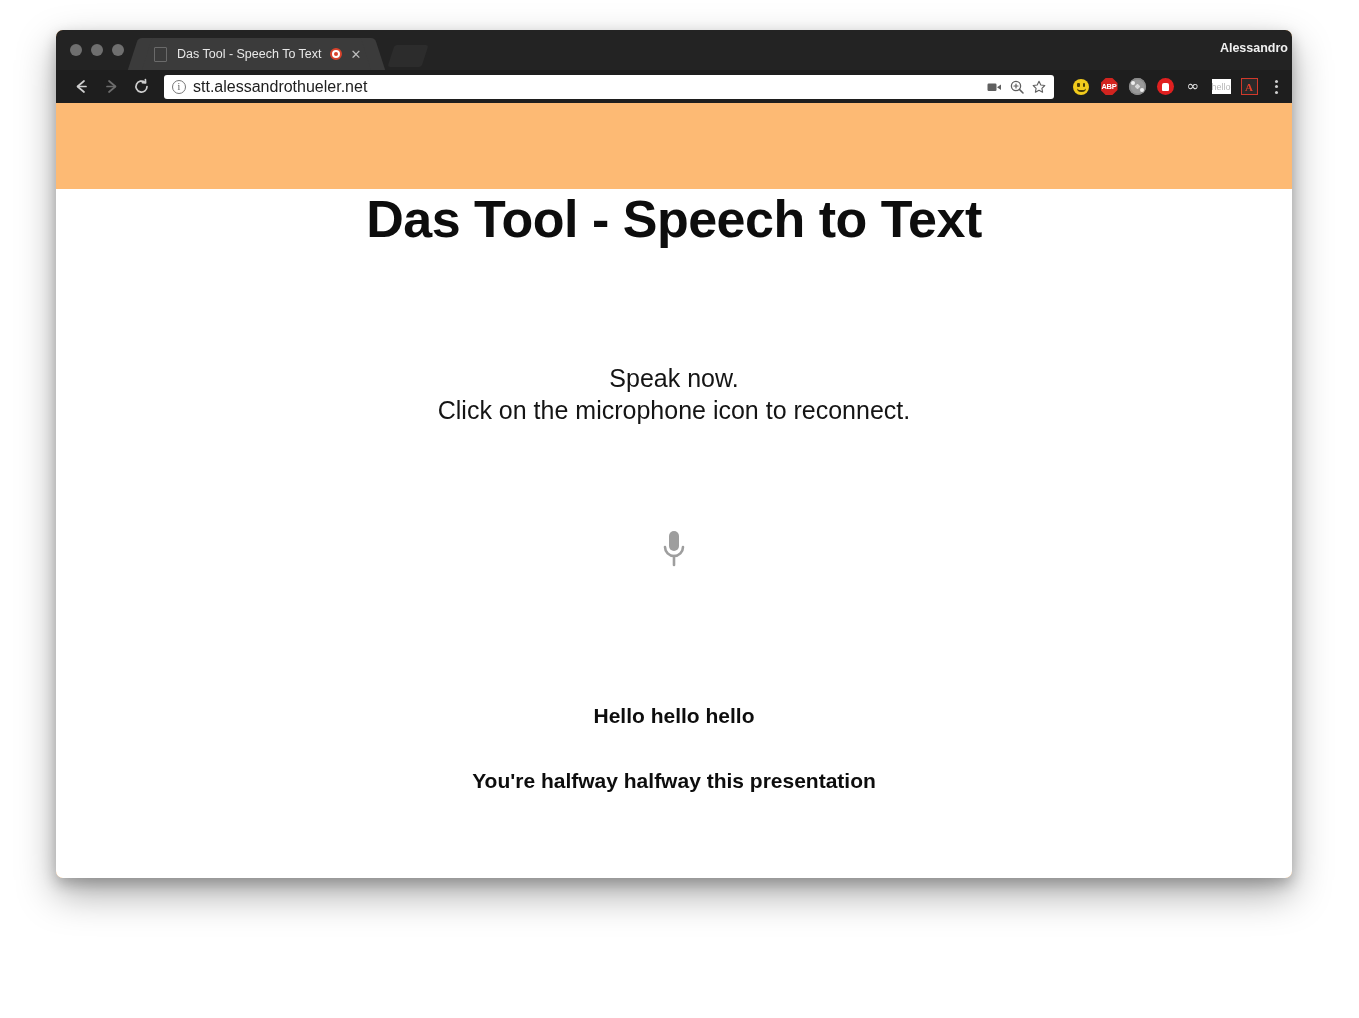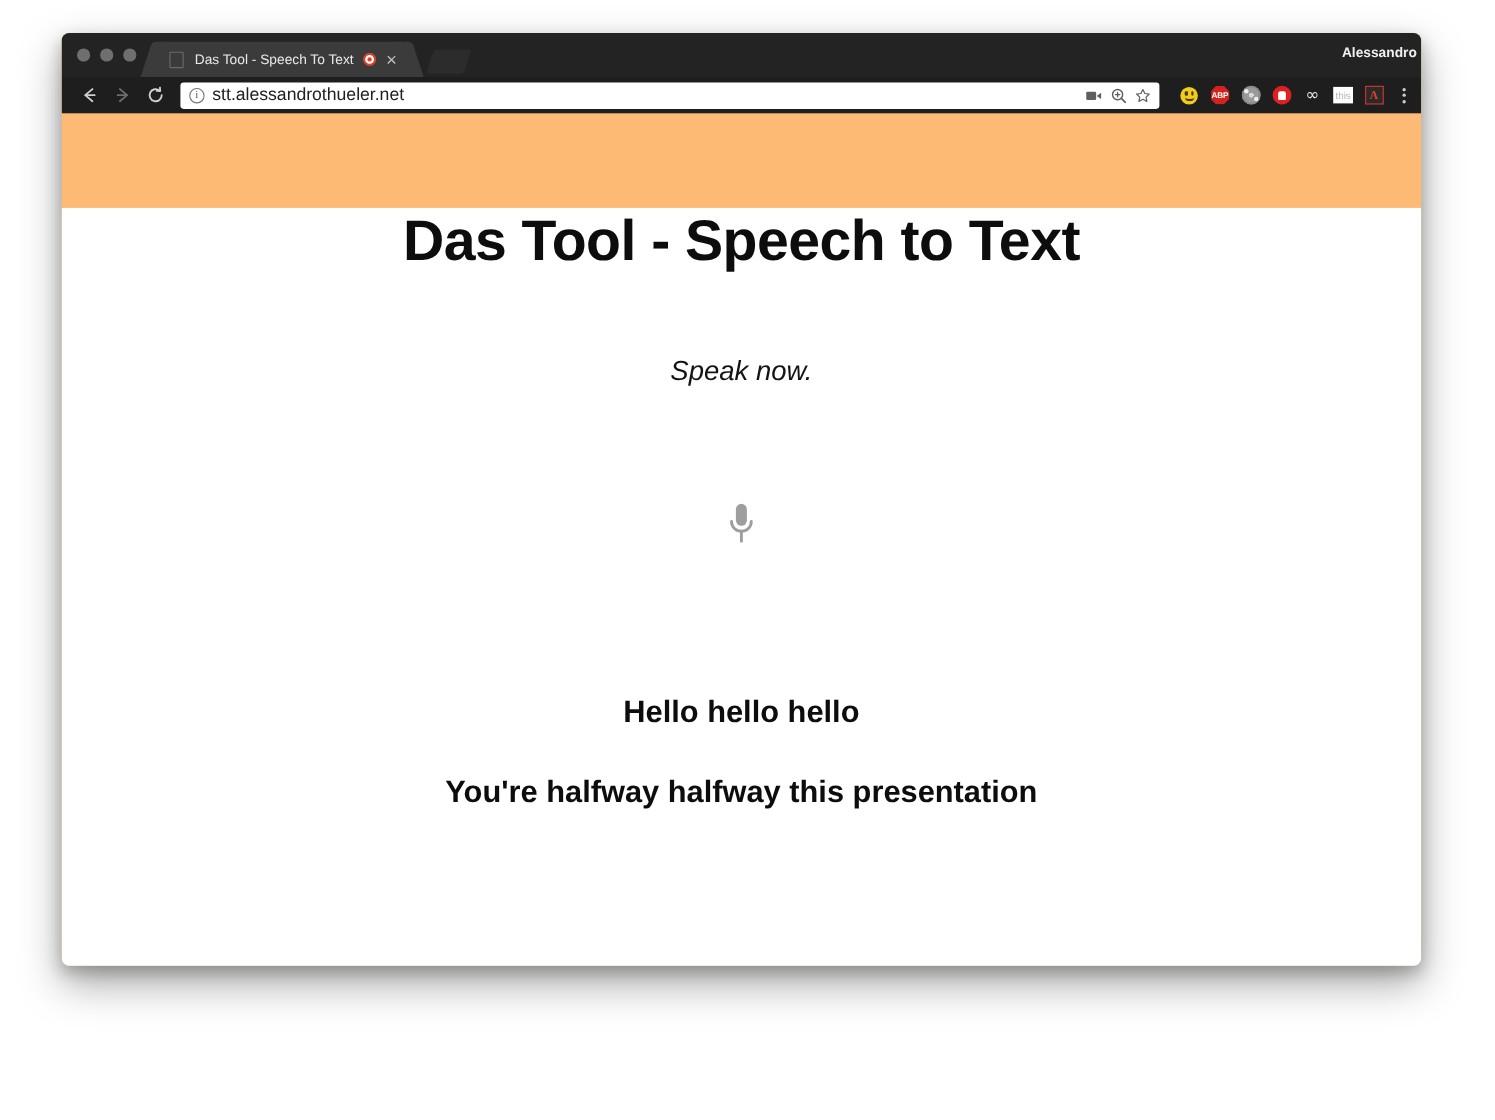--- a/index.html
+++ b/index.html
@@ -271,36 +271,35 @@
     text-align: center;
   }
   .page-heading {
     margin-top: 86px;
     font-size: 52px;
     font-weight: bold;
     color: #0d0d0d;
     letter-spacing: -0.5px;
   }
   .instructions {
-    margin-top: 72px;
+    margin-top: 113px;
     font-size: 25px;
     line-height: 1.28;
     color: #141414;
-    font-style: italic;
   }
   .mic-wrap {
     margin-top: 98px;
     height: 52px;
     display: flex; align-items: center; justify-content: center;
   }
   .transcript {
     margin-top: 128px;
   }
   .transcript-line {
-    font-size: 28px;
+    font-size: 21px;
     font-weight: bold;
     color: #0d0d0d;
     margin-bottom: 41px;
   }
 </style>
 </head>
 <body>
 
 <div class="browser-window">
 
@@ -387,39 +386,40 @@
       <div class="ext">
         <div class="ext-reel"></div>
       </div>
       <div class="ext">
         <div class="ext-stop">
             <i></i>
           </div>
       </div>
       <div class="ext ext-infinity">∞</div>
       <div class="ext">
-        <div class="ext-font">this</div>
+        <div class="ext-font">hello</div>
       </div>
       <div class="ext">
         <div class="ext-acrobat">A</div>
       </div>
       <div class="kebab">
         <i></i>
           <i></i>
           <i></i>
       </div>
     </div>
   </div>
 
   <div class="page">
 
     <h1 class="page-heading">Das Tool - Speech to Text</h1>
 
     <div class="instructions">
       <div>Speak now.</div>
+      <div>Click on the microphone icon to reconnect.</div>
     </div>
 
     <div class="mic-wrap">
       <svg width="30" height="46" viewBox="0 0 30 46" aria-hidden="true">
         <rect x="10" y="4" width="10" height="20" rx="5" fill="#9e9e9e"></rect>
         <path d="M6 20 A9 9 0 0 0 24 20" fill="none" stroke="#9e9e9e" stroke-width="2.6" stroke-linecap="round"></path>
         <path d="M15 29 L15 38" stroke="#9e9e9e" stroke-width="2.6" stroke-linecap="round"></path>
       </svg>
     </div>
 

